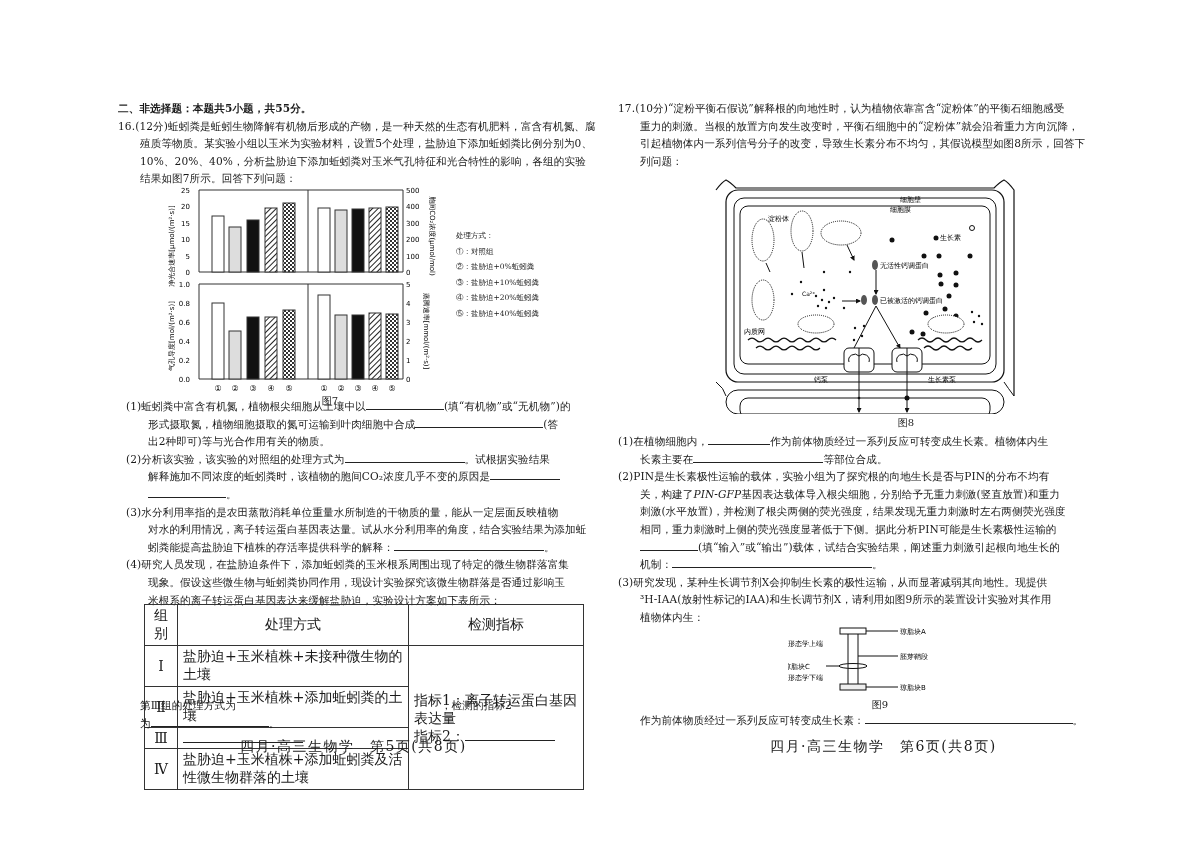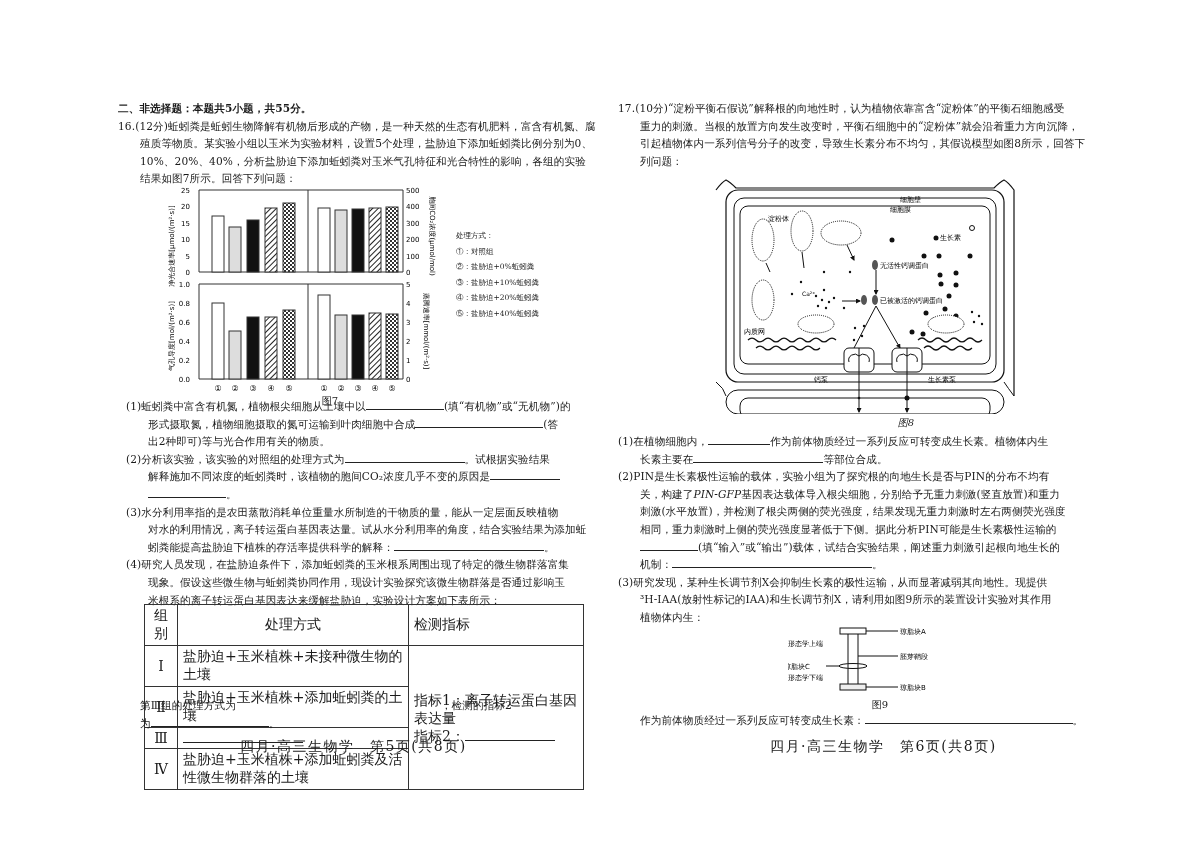--- a/index.html
+++ b/index.html
@@ -150,21 +150,21 @@
     <p class="p">(4)研究人员发现，在盐胁迫条件下，添加蚯蚓粪的玉米根系周围出现了特定的微生物群落富集</p>
     <p class="p ind">现象。假设这些微生物与蚯蚓粪协同作用，现设计实验探究该微生物群落是否通过影响玉</p>
     <p class="p ind">米根系的离子转运蛋白基因表达来缓解盐胁迫，实验设计方案如下表所示：</p>
   </div>
 
   <table class="plan abs" style="top:604px;left:0;">
     <tbody>
         <tr>
       <td style="width:22px;text-align:center;">组别</td>
       <td style="width:220px;text-align:center;">处理方式</td>
-      <td style="">检测指标</td>
+      <td style="text-align:center;">检测指标</td>
     </tr>
     <tr>
       <td style="text-align:center;">Ⅰ</td>
       <td>盐胁迫+玉米植株+未接种微生物的土壤</td>
       <td rowspan="4" style="vertical-align:middle;line-height:18px;">
         <div>指标1：离子转运蛋白基因表达量</div>
         <div><span>指标2：</span><span class="blank" style="width:90px;"></span></div>
       </td>
     </tr>
     <tr>
@@ -281,21 +281,21 @@
       <circle cx="155" cy="222" r="1.3" fill="#111"></circle>
         <circle cx="203" cy="222" r="2.5" fill="#111"></circle>
       <text x="110" y="206" font-size="7">钙泵</text>
       <text x="224" y="206" font-size="7">生长素泵</text>
       <defs>
           <marker id="arr" markerWidth="5" markerHeight="5" refX="4" refY="2.5" orient="auto">
             <path d="M0 0 L5 2.5 L0 5 Z" fill="#111"></path>
           </marker>
         </defs>
     </svg>
-    <div class="abs figcap" style="left:110px;top:240px;width:100px;font-style:italic;">图8</div>
+    <div class="abs figcap" style="left:110px;top:240px;width:100px;">图8</div>
   </div>
 
   <div class="abs" style="top:433px;left:0;width:478px;">
     <p class="p"><span>(1)在植物细胞内，</span><span class="blank" style="width:62px;"></span><span>作为前体物质经过一系列反应可转变成生长素。植物体内生</span></p>
     <p class="p ind"><span>长素主要在</span><span class="blank" style="width:130px;"></span><span>等部位合成。</span></p>
     <p class="p">(2)PIN是生长素极性运输的载体，实验小组为了探究根的向地生长是否与PIN的分布不均有</p>
     <p class="p ind"><span>关，构建了</span><i>PIN-GFP</i><span>基因表达载体导入根尖细胞，分别给予无重力刺激(竖直放置)和重力</span></p>
     <p class="p ind">刺激(水平放置)，并检测了根尖两侧的荧光强度，结果发现无重力刺激时左右两侧荧光强度</p>
     <p class="p ind">相同，重力刺激时上侧的荧光强度显著低于下侧。据此分析PIN可能是生长素极性运输的</p>
     <p class="p ind"><span class="blank" style="width:58px;"></span><span>(填“输入”或“输出”)载体，试结合实验结果，阐述重力刺激引起根向地生长的</span></p>

